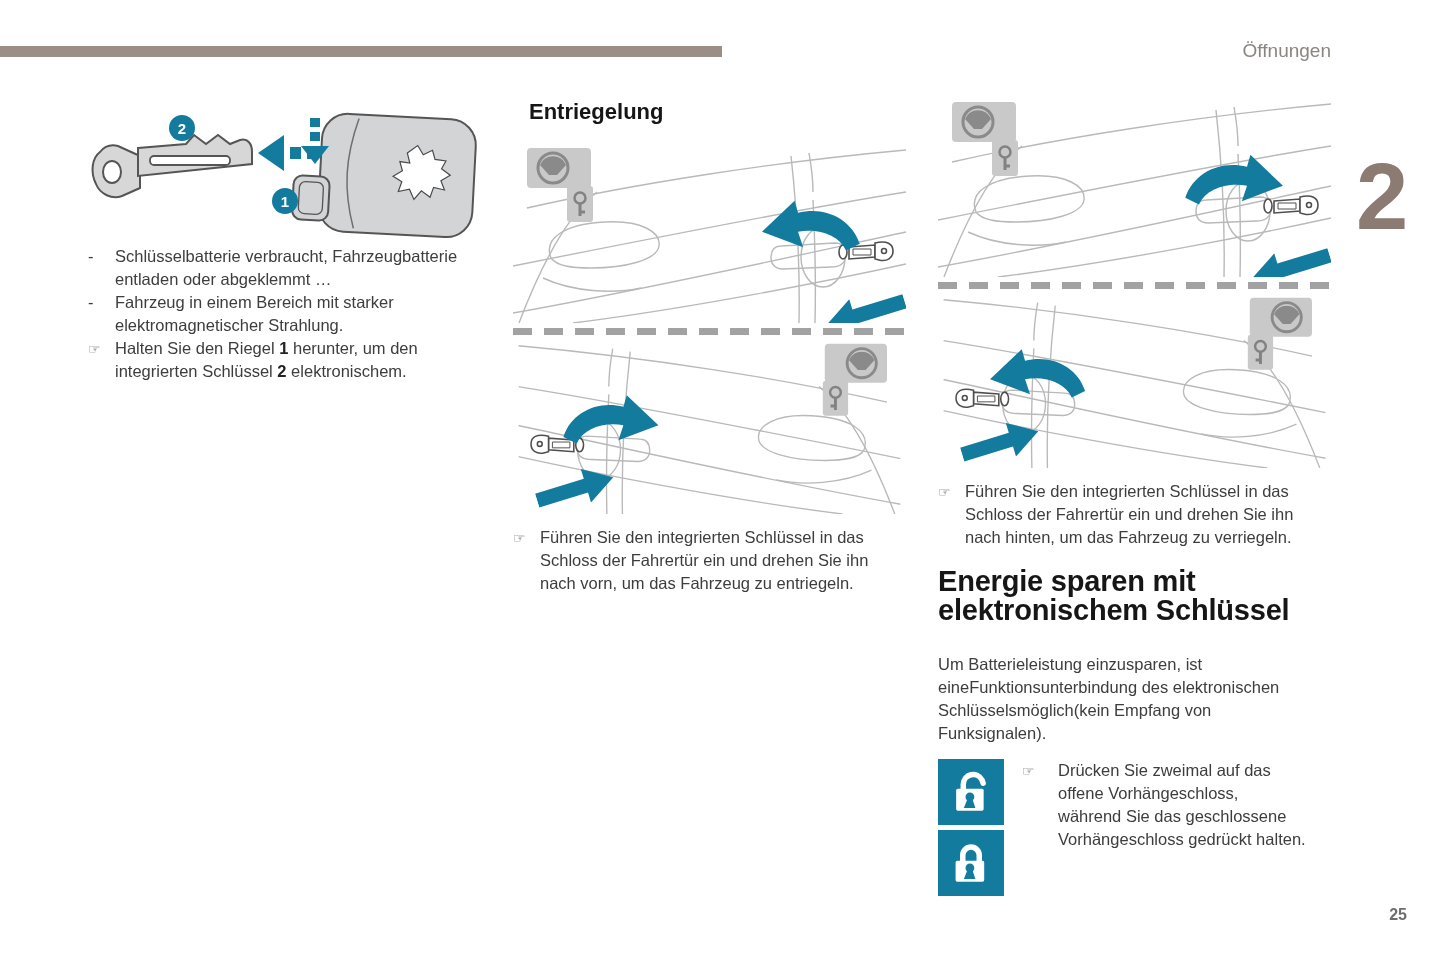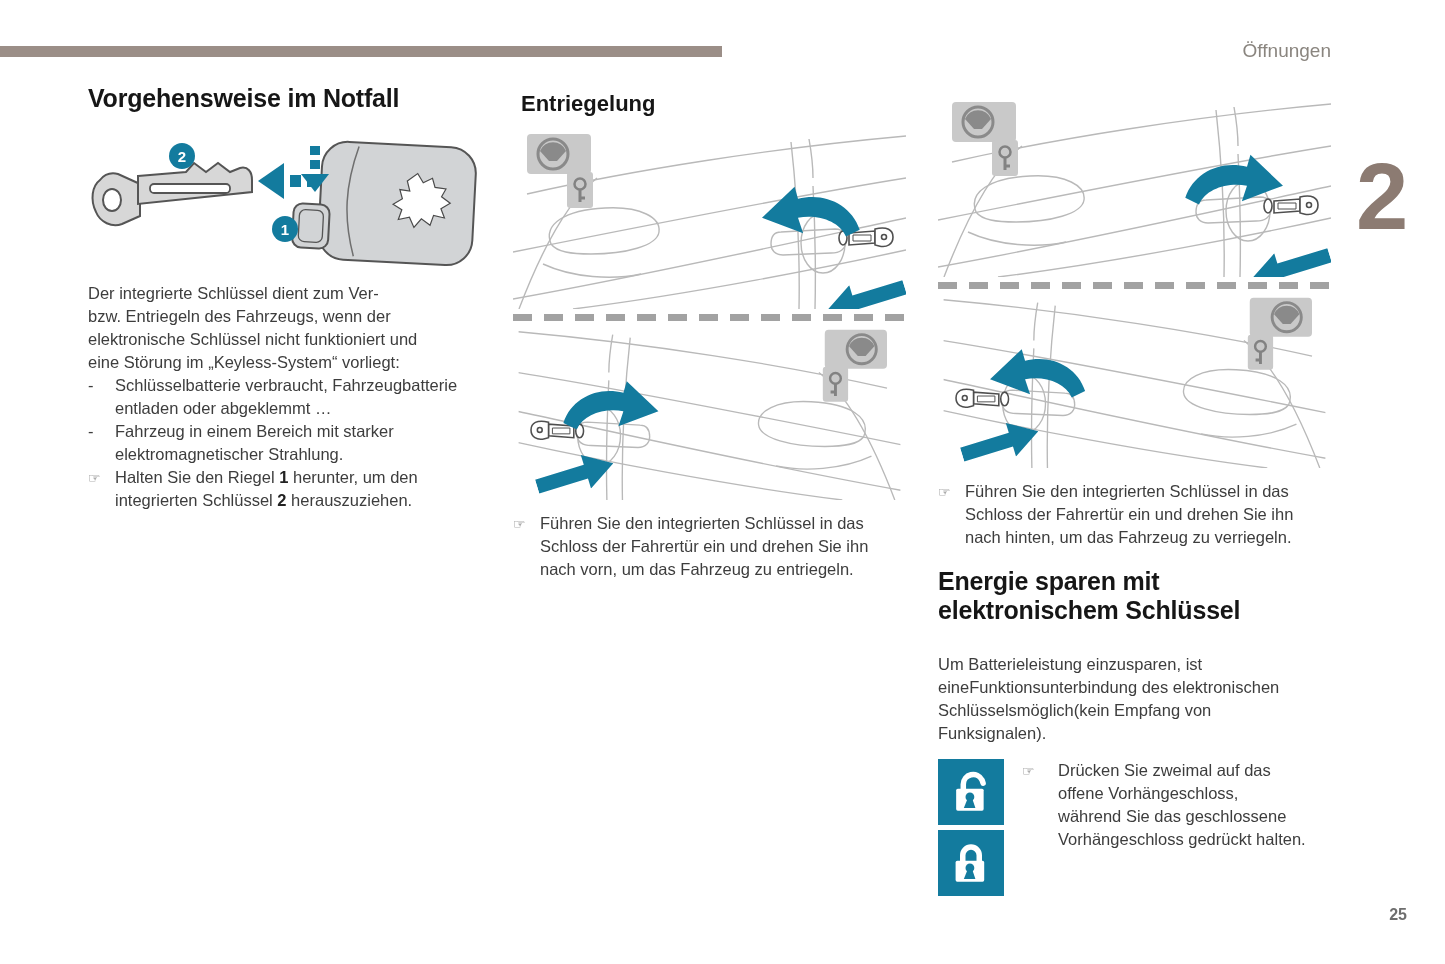--- a/index.html
+++ b/index.html
@@ -11,22 +11,22 @@
   .hdr-right { position:absolute; top:40px; right:114px; font-size:19px; color:#8a857f; }
   .chapter-num { position:absolute; left:1356px; top:150px; font-size:94px; font-weight:bold; color:#8c7b72; line-height:1; }
   .page-num { position:absolute; top:906px; right:38px; font-size:16px; font-weight:bold; color:#6e6e6e; }
 
   .col { position:absolute; top:84px; }
   #col-left  { left:88px;  width:396px; }
   #col-mid   { left:513px; width:393px; }
   #col-right { left:938px; width:393px; }
 
   .title-lg { font-size:25px; font-weight:bold; color:#161616; margin:0; line-height:1.12; letter-spacing:-0.2px; }
-  .title-md { font-size:22px; font-weight:bold; color:#161616; margin:8px; line-height:1.1; }
-  .energy-title { margin:18px 0 0 0; font-size:25px; font-weight:bold; color:#161616; line-height:29px; white-space:pre-line; letter-spacing:-0.2px; }
+  .title-md { font-size:22px; font-weight:bold; color:#161616; margin:16px; line-height:1.1; }
+  .energy-title { margin:18px 0 0 0; font-size:29px; font-weight:bold; color:#161616; line-height:29px; white-space:pre-line; letter-spacing:-0.2px; }
 
   .bodytext { margin-top:9px; font-size:16.5px; line-height:23px; white-space:pre-line; }
   .li { display:flex; font-size:16.5px; line-height:23px; }
   .li .mk { flex:0 0 27px; }
   .li .mk.hand { font-size:14px; color:#666; padding-top:1px; }
   .li .txt { white-space:pre-line; flex:1; }
   .b { font-weight:bold; color:#222; }
 
   .fig-key { position:relative; margin-top:16px; height:145px; }
   .num-badge {
@@ -115,21 +115,20 @@
 </svg>
 
 <div class="page">
 
   <div class="topbar"></div>
   <div class="hdr-right">Öffnungen</div>
   <div class="chapter-num">2</div>
   <div class="page-num">25</div>
 
   <div class="col" id="col-left">
-    <h1 class="title-lg">Vorgehensweise im Notfall</h1>
 
     <div class="fig-key">
       <svg width="396" height="145" viewBox="0 0 396 145">
 
         <g stroke="#555555" stroke-width="2" fill="#d7d7d7">
           <path d="M12,52 C4,58 2,72 8,84 C12,94 24,100 34,96 L52,88 L52,56 L30,46 C22,44 16,47 12,52 Z"></path>
           <ellipse cx="24" cy="72" rx="9" ry="11" fill="#ffffff"></ellipse>
           <path d="M50,48 L98,44 L106,35 L118,44 L130,35 L142,44 L152,40 C160,38 164,44 164,52 L164,64 L50,76 Z"></path>
           <rect x="62" y="56" width="80" height="9" rx="4" fill="#ffffff" stroke-width="1.8"></rect>
         </g>
@@ -152,39 +151,35 @@
         <g fill="#137b9e">
           <rect x="222" y="18" width="10" height="9"></rect>
           <rect x="222" y="32" width="10" height="9"></rect>
           <polygon points="227,64 213,46 241,46"></polygon>
         </g>
       </svg>
       <div class="num-badge" style="left:81px; top:15px;">2</div>
       <div class="num-badge" style="left:184px; top:88px;">1</div>
     </div>
 
-    <div class="bodytext">Der integrierte Schlüssel dient zum Ver-
-bzw. Entriegeln des Fahrzeugs, wenn der
-elektronische Schlüssel nicht funktioniert und
-eine Störung im „Keyless-System“ vorliegt:</div>
 
     <div class="li">
       <span class="mk">-</span>
       <span class="txt">Schlüsselbatterie verbraucht, Fahrzeugbatterie
 entladen oder abgeklemmt …</span>
     </div>
     <div class="li">
       <span class="mk">-</span>
       <span class="txt">Fahrzeug in einem Bereich mit starker
 elektromagnetischer Strahlung.</span>
     </div>
     <div class="li">
       <span class="mk hand">☞</span>
       <span class="txt"><span>Halten Sie den Riegel </span><span class="b">1</span><span> herunter, um den
-integrierten Schlüssel </span><span class="b">2</span><span> herauszuziehen.</span></span>
+integrierten Schlüssel </span><span class="b">2</span><span> elektronischem.</span></span>
     </div>
   </div>
 
   <div class="col" id="col-mid">
     <h2 class="title-md">Entriegelung</h2>
 
     <div class="fig-door">
       <svg width="393" height="183" viewBox="0 0 393 183">
         <use href="#car-art"></use>
         <use href="#arr-curve-l" x="245" y="54" width="104" height="60"></use>

